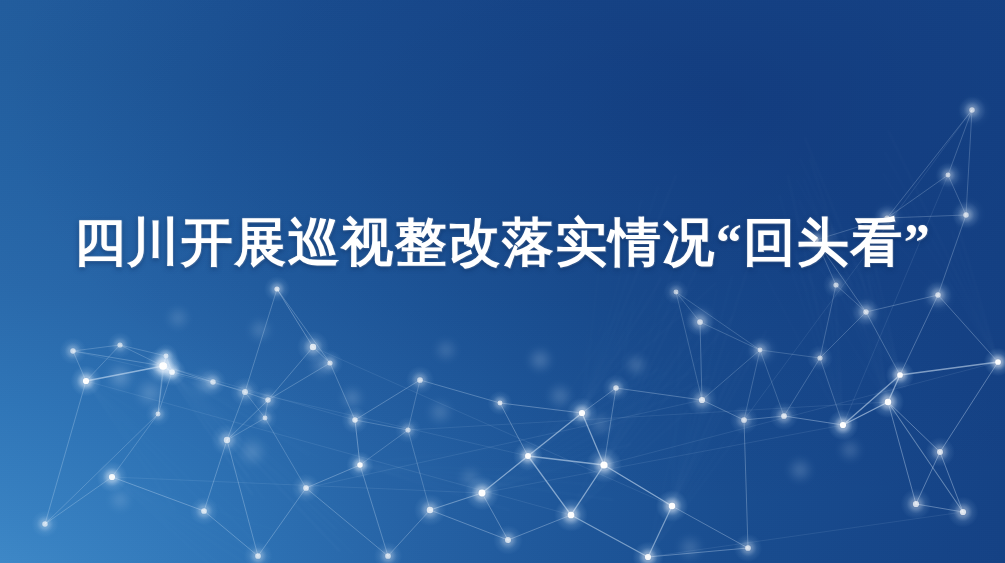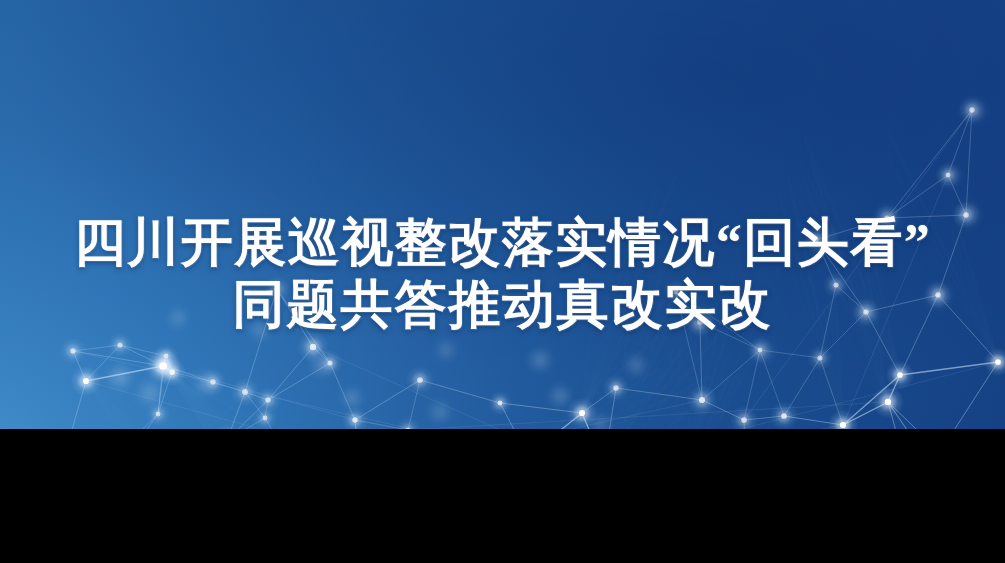--- a/index.html
+++ b/index.html
@@ -3,21 +3,21 @@
 <meta charset="utf-8">
 <style>
   html, body {
     margin: 0;
     padding: 0;
     background: #000;
   }
   #slide {
     position: relative;
     width: 1005px;
-    height: 429px;
+    height: 563px;
     overflow: hidden;
     font-family: "Liberation Serif", "DejaVu Serif", serif;
     background: #1a4e96;
   }
 
   
   .bg-base {
     position: absolute;
     inset: 0;
     background:
@@ -589,16 +589,15 @@
           <circle cx="388" cy="556" r="14.26" fill="url(#nodeGlow)" opacity="0.36"></circle>
           <circle cx="388" cy="556" r="2.852" fill="#ffffff" opacity="0.67"></circle>
         </g>
     </svg>
   </div>
 
   <div class="grain"></div>
 
   <div class="title-block">
     <span class="title-line l1">四川开展巡视整改落实情况“回头看”</span>
-    <span class="title-line l2">同题共答推动真改实改</span>
   </div>
 
 </div>
 
 </body></html>

